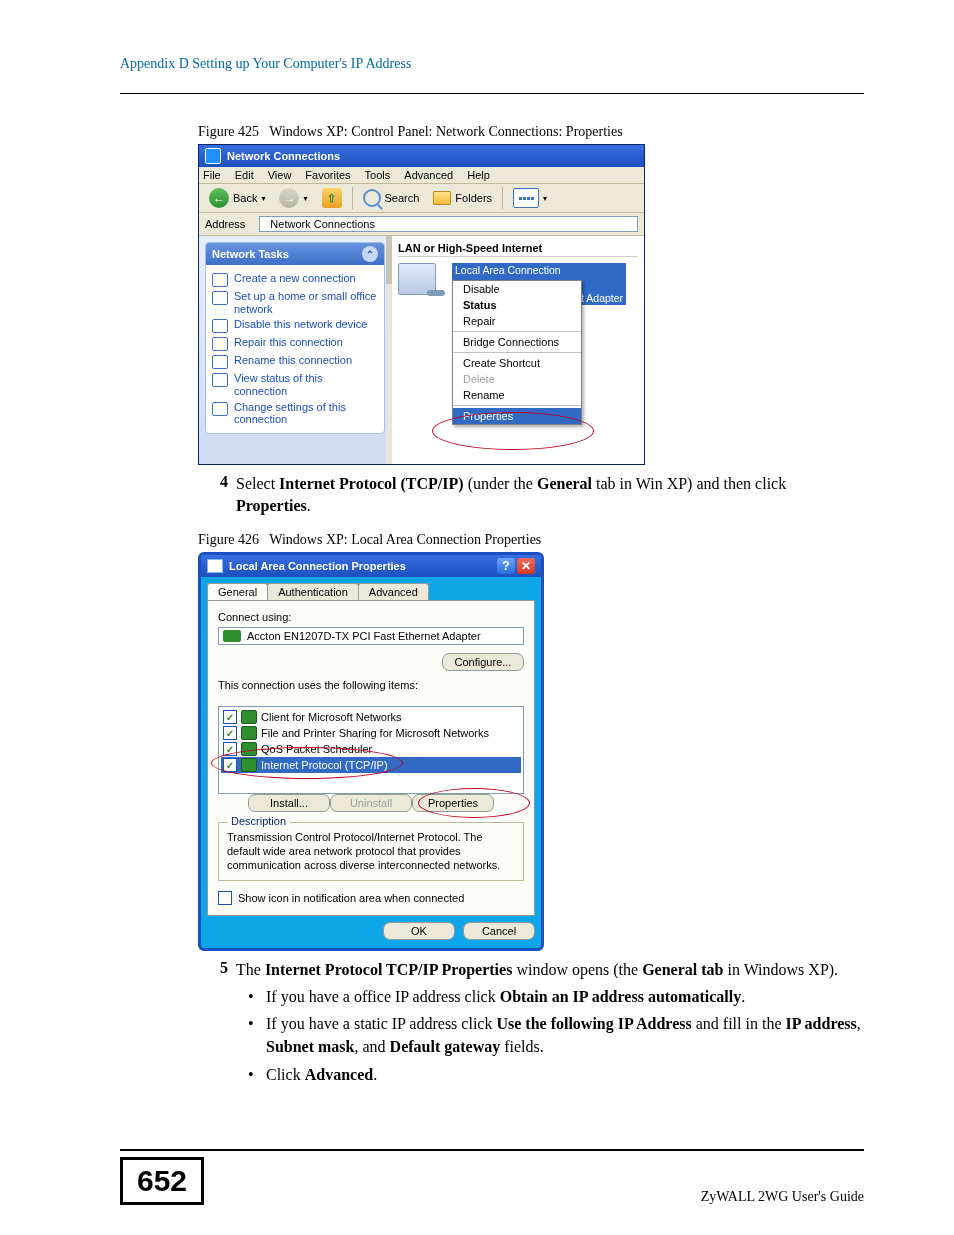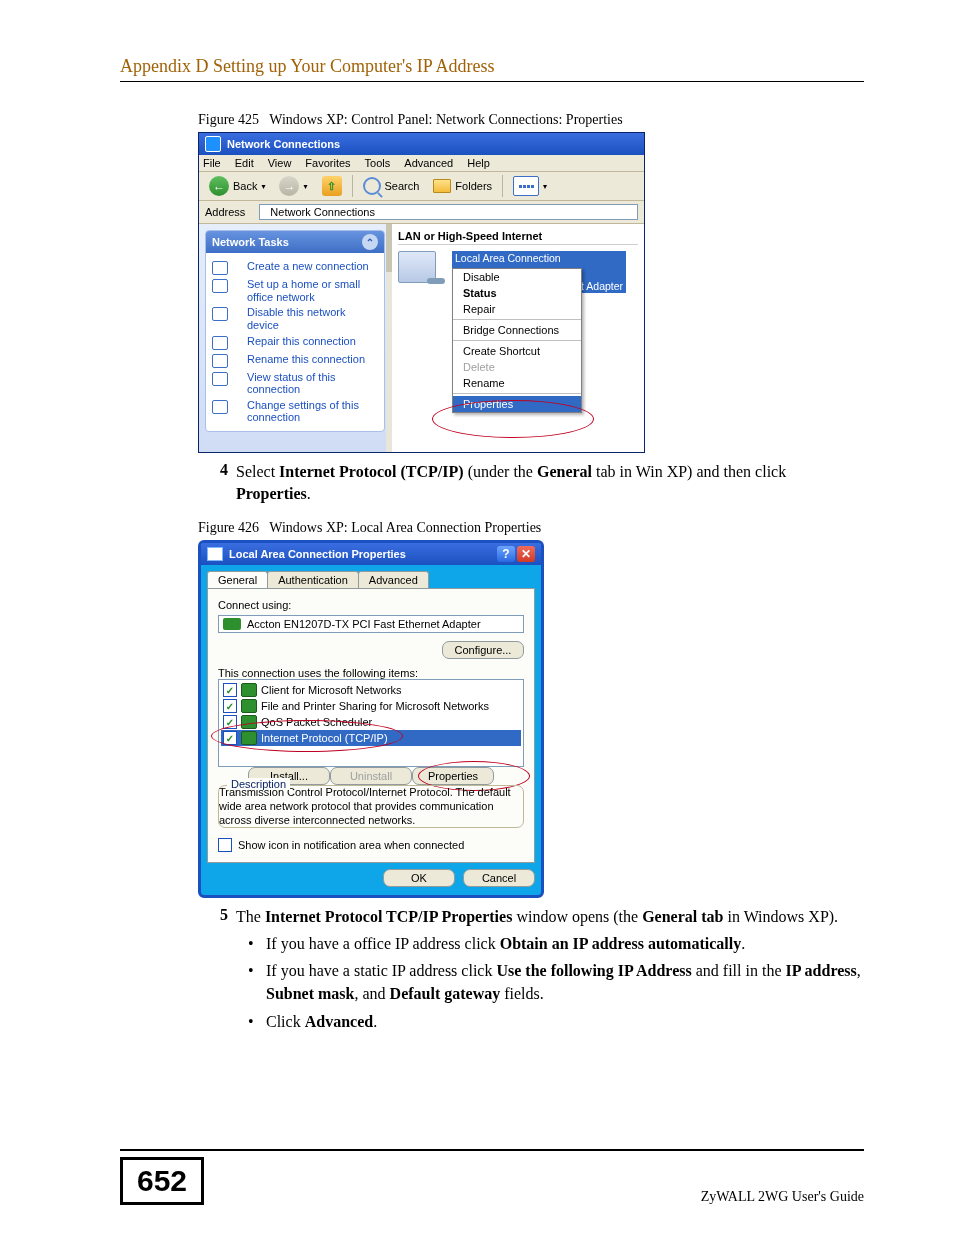--- a/index.html
+++ b/index.html
@@ -1,17 +1,17 @@
 <!DOCTYPE html>
 <html><head>
 <meta charset="utf-8">
 <style>
   html,body{margin:0;padding:0;background:#fff;font-family:"Times New Roman",serif;color:#000}
   .page{width:954px;height:1235px;position:relative;box-sizing:border-box;padding:56px 90px 40px 120px}
-  .running-head{font-size:18px;color:#a16207;margin-bottom:4px}
+  .running-head{font-size:14px;color:#0369a1;margin-bottom:21px}
   .hr{border:none;border-top:1px solid #000;margin:2px 0 30px 0}
   .fig-caption{font-size:14px;margin:6px 0 4px 78px}
   .fig-caption b{font-weight:normal}
   .step-row{display:flex;margin:8px 0 4px 78px;font-size:16px}
   .step-num{font-weight:bold;width:30px;flex:0 0 30px;text-align:right;margin-right:8px}
   .step-body{flex:1;line-height:1.35}
   .bullets{margin:4px 0 0 128px;font-size:16px;line-height:1.45}
   .bullets .bi{display:flex;margin:4px 0}
   .bullets .dot{width:18px;flex:0 0 18px}
   .footer{position:absolute;left:120px;right:90px;bottom:30px}
@@ -38,21 +38,21 @@
   .views{width:24px;height:18px;border:1px solid #3b6fc8;background:#fff;border-radius:2px;display:flex;align-items:center;justify-content:center;gap:1px}
   .views span{width:3px;height:3px;background:#3b6fc8}
   .addrbar{background:#ece9d8;border-bottom:1px solid #c0b898;padding:3px 6px;display:flex;align-items:center;gap:14px}
   .addrbox{flex:1;background:#fff;border:1px solid #7f9db9;padding:1px 4px;display:flex;align-items:center;gap:6px}
   .nc-body{background:#fff;display:flex;height:228px}
   .sidecol{width:180px;background:linear-gradient(#e6eefc,#cfdcf4);border-right:1px solid #c0c0c0;padding:6px}
   .taskbox{background:#fff;border-radius:4px;border:1px solid #a8c0e8;overflow:hidden}
   .taskhead{background:linear-gradient(#6793df,#3e6fc6);color:#fff;font-weight:bold;padding:3px 6px;display:flex;justify-content:space-between;align-items:center}
   .chev{width:16px;height:16px;border-radius:50%;background:#c6d7f4;display:flex;align-items:center;justify-content:center;color:#2e5bb5;font-size:10px;font-weight:bold}
   .tasklist{padding:4px 6px}
-  .tasklist .ti{display:flex;align-items:flex-start;gap:19px;color:#1b50c0;margin:3px 0;line-height:1.15;cursor:pointer}
+  .tasklist .ti{display:flex;align-items:flex-start;gap:6px;color:#1b50c0;margin:3px 0;line-height:1.15;cursor:pointer}
   .tasklist .ic{width:14px;height:12px;background:#fff;border:1px solid #3b6fc8;border-radius:2px;flex:0 0 14px;margin-top:1px}
   .maincol{flex:1;position:relative;padding:4px 6px}
   .grphead{font-weight:bold;color:#000;border-bottom:1px solid #cfcfcf;padding:2px 0;margin-bottom:6px}
   .vscroll{position:absolute;left:-6px;top:0;bottom:0;width:6px;background:#e8e6da}
   .vscroll .th{position:absolute;top:0;width:6px;height:48px;background:#c9c5b3}
   .conn{display:flex;gap:16px}
   .conn .nic{width:36px;height:30px;background:linear-gradient(#dfe8f8,#b8c9e6);border:1px solid #7f9db9;border-radius:2px;position:relative}
   .conn .cable{position:absolute;width:18px;height:6px;background:#7f9db9;bottom:-2px;right:-10px;border-radius:3px}
   .conn .lbl{background:#316ac5;color:#fff;font-size:10.5px;line-height:1.15;padding:1px 3px;text-align:left}
   .ctxmenu{position:absolute;left:60px;top:44px;width:128px;background:#fff;border:1px solid #808080;box-shadow:2px 2px 3px rgba(0,0,0,.3);font-size:11px}
@@ -76,21 +76,21 @@
   .pane{background:#fcfcf9;border:1px solid #919b9c;margin:0 6px 6px 6px;padding:10px}
   .txtfield{background:#fff;border:1px solid #7f9db9;padding:2px 4px;display:flex;align-items:center;gap:6px}
   .btn{background:#ece9d8;border:1px solid #919b9c;border-radius:7px;padding:2px 0;text-align:center;width:80px;font-size:11px}
   .btn.dis{color:#a0a0a0}
   .listbox{background:#fff;border:1px solid #7f9db9;height:82px;padding:2px;position:relative}
   .li{display:flex;align-items:center;gap:4px;padding:1px 2px}
   .chk{width:12px;height:12px;border:1px solid #1b50c0;background:#fff;display:flex;align-items:center;justify-content:center;font-size:10px;color:#1e8a1e;font-weight:bold}
   .proto-ic{width:14px;height:12px;background:#2e8f2e;border:1px solid #1a5a1a;border-radius:2px}
   .li.sel{background:#316ac5;color:#fff}
   .btnrow{display:flex;justify-content:center;margin-top:0;position:relative}
-  .grpbox{border:1px solid #c0b898;border-radius:7px;position:relative}
+  .grpbox{border:1px solid #c0b898;border-radius:0;padding:8px;margin-top:10px;position:relative}
   .grplegend{position:absolute;top:-8px;left:8px;background:#fcfcf9;padding:0 4px;color:#0a246a}
   .dlgbtns{display:flex;justify-content:flex-end;gap:8px;margin:0 6px 8px 6px}
   .ckrow{display:flex;align-items:center;gap:6px;margin-top:10px}
   .sqchk{width:12px;height:12px;border:1px solid #1b50c0;background:#fff}
   .adapter-ic{width:18px;height:12px;background:#2e8f2e;border-radius:2px}
 </style>
 </head>
 <body>
 
 <div class="page">
@@ -258,21 +258,21 @@
     </div>
     <div class="pane">
       <div style="margin-bottom:4px">Connect using:</div>
       <div class="txtfield">
         <span class="adapter-ic"></span>
         <span>Accton EN1207D-TX PCI Fast Ethernet Adapter</span>
       </div>
       <div style="display:flex;justify-content:flex-end;margin-top:8px">
         <div class="btn">Configure...</div>
       </div>
-      <div style="margin:8px 0 0 0">This connection uses the following items:</div>
+      <div style="margin:8px 0 15px 0">This connection uses the following items:</div>
       <div class="listbox">
         <div class="li">
             <span class="chk">✓</span>
             <span class="proto-ic"></span>
             <span>Client for Microsoft Networks</span>
           </div>
         <div class="li">
             <span class="chk">✓</span>
             <span class="proto-ic"></span>
             <span>File and Printer Sharing for Microsoft Networks</span>

